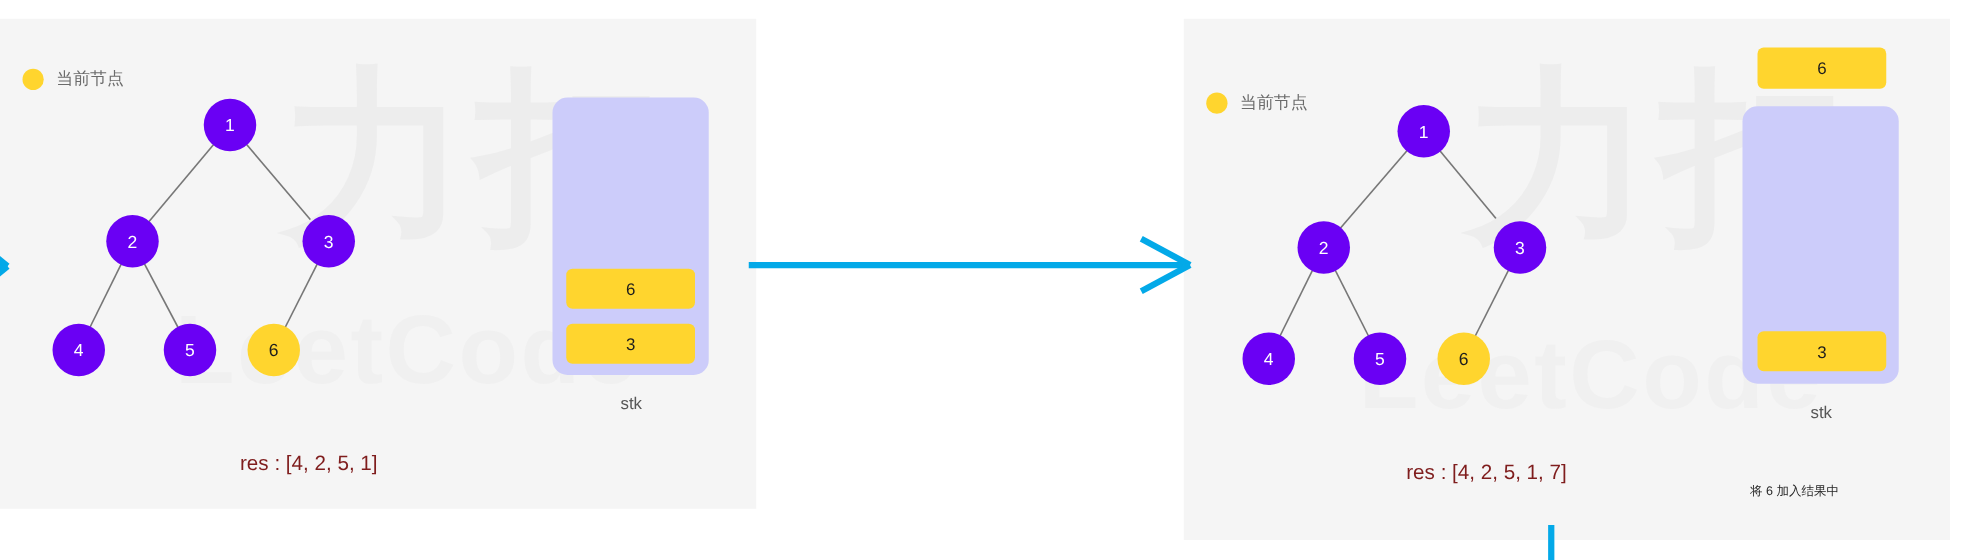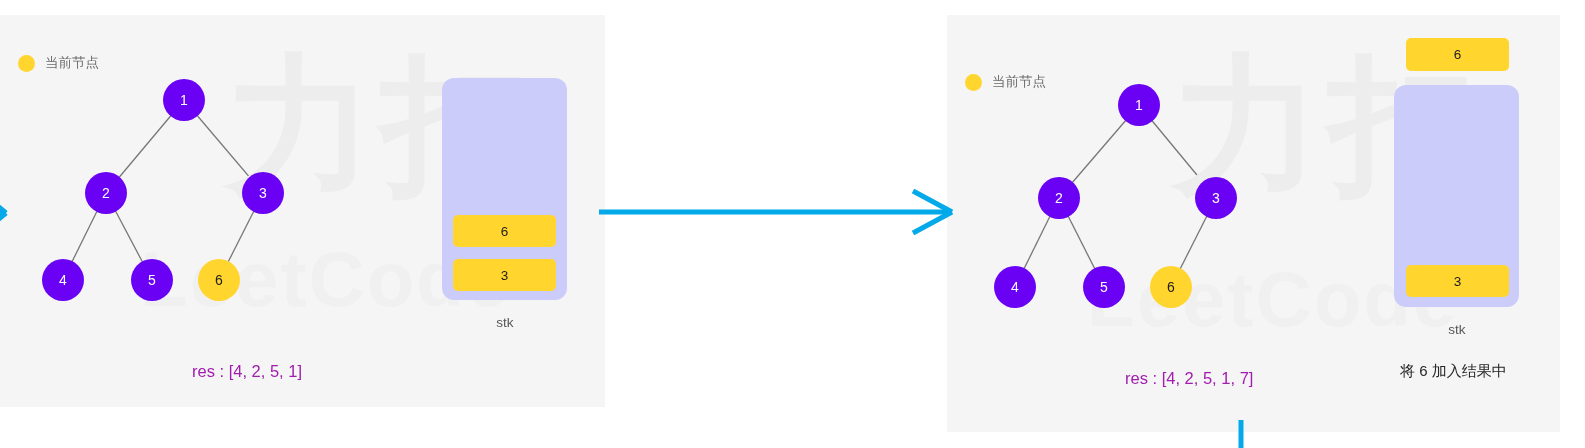--- a/index.html
+++ b/index.html
@@ -89,30 +89,31 @@
     font-size: 13.5px;
     color: #575757;
     text-align: center;
     width: 120px;
   }
 
   
   .res-text {
     position: absolute;
     font-size: 16.5px;
-    color: #a21caf;
+    color: #7f1d1d;
     white-space: nowrap;
     text-align: center;
   }
   
   .caption {
     position: absolute;
-    font-size: 15px;
+    font-size: 10px;
     color: #262626;
     white-space: nowrap;
+    margin-top: 24px;
   }
 
   
   .arrow-main { position: absolute; left: 597px; top: 188px; }
   .arrow-left-stub { position: absolute; left: -8px; top: 200px; }
   .arrow-bottom-stub { position: absolute; left: 1236px; top: 420px; }
 </style>
 </head>
 <body>
 

